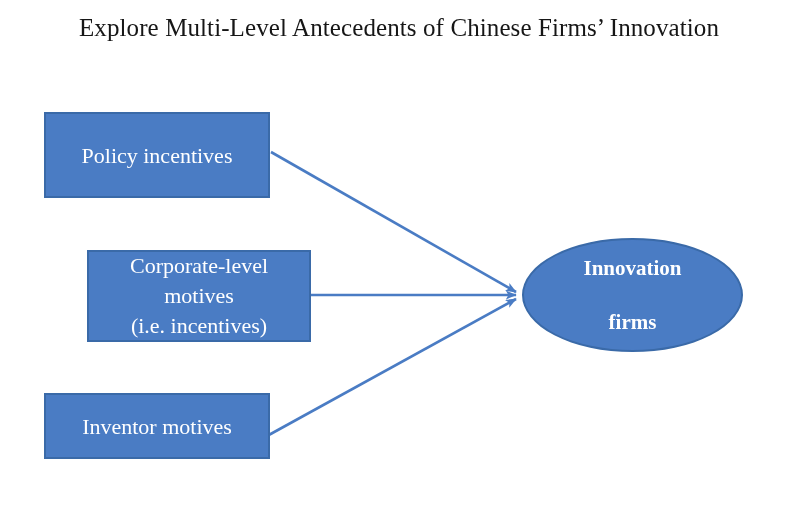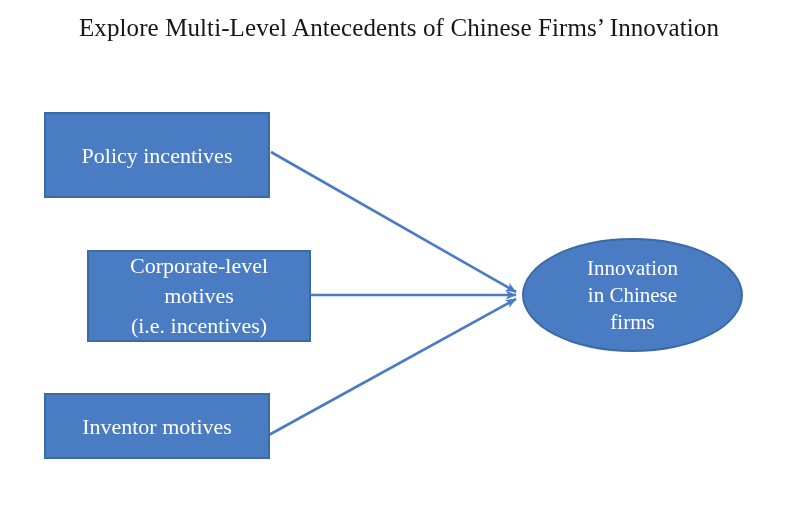--- a/index.html
+++ b/index.html
@@ -84,20 +84,21 @@
     border: 2px solid #3a6aa8;
     border-radius: 50%;
     display: flex;
     align-items: center;
     justify-content: center;
     text-align: center;
     color: #ffffff;
     font-family: "Liberation Serif", "DejaVu Serif", serif;
     font-size: 21px;
     line-height: 27px;
+    font-weight: bold;
   }
   #arrow-layer {
     position: absolute;
     left: 0;
     top: 0;
     width: 798px;
     height: 510px;
     pointer-events: none;
   }
 </style>
@@ -131,18 +132,18 @@
     </span>
   </div>
 
   <div class="antecedent-box" id="box-inventor">
     <span class="box-label">Inventor motives</span>
   </div>
 
   <div id="outcome-ellipse">
     <span class="box-label">
       <span>Innovation</span><br>
-      <span>in Chinese</span><br>
+      <br>
       <span>firms</span>
     </span>
   </div>
 
 </div>
 
 </body></html>

